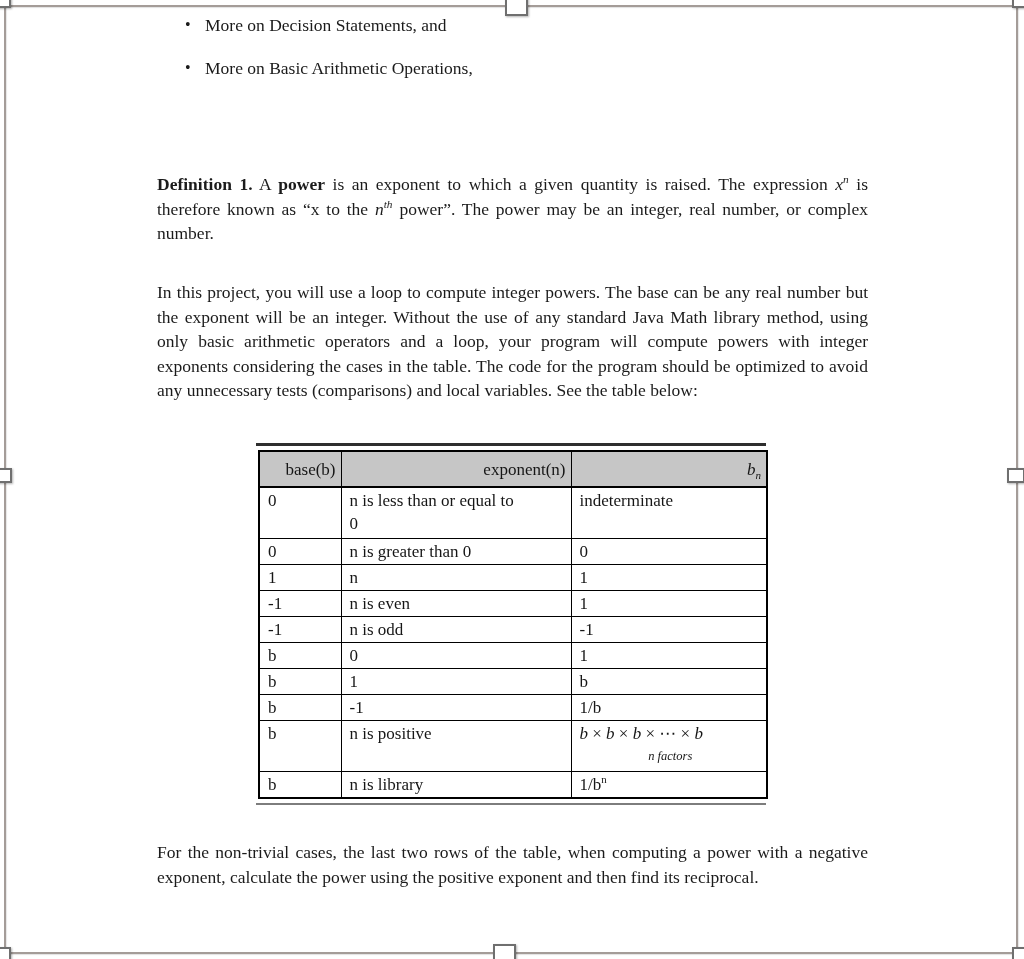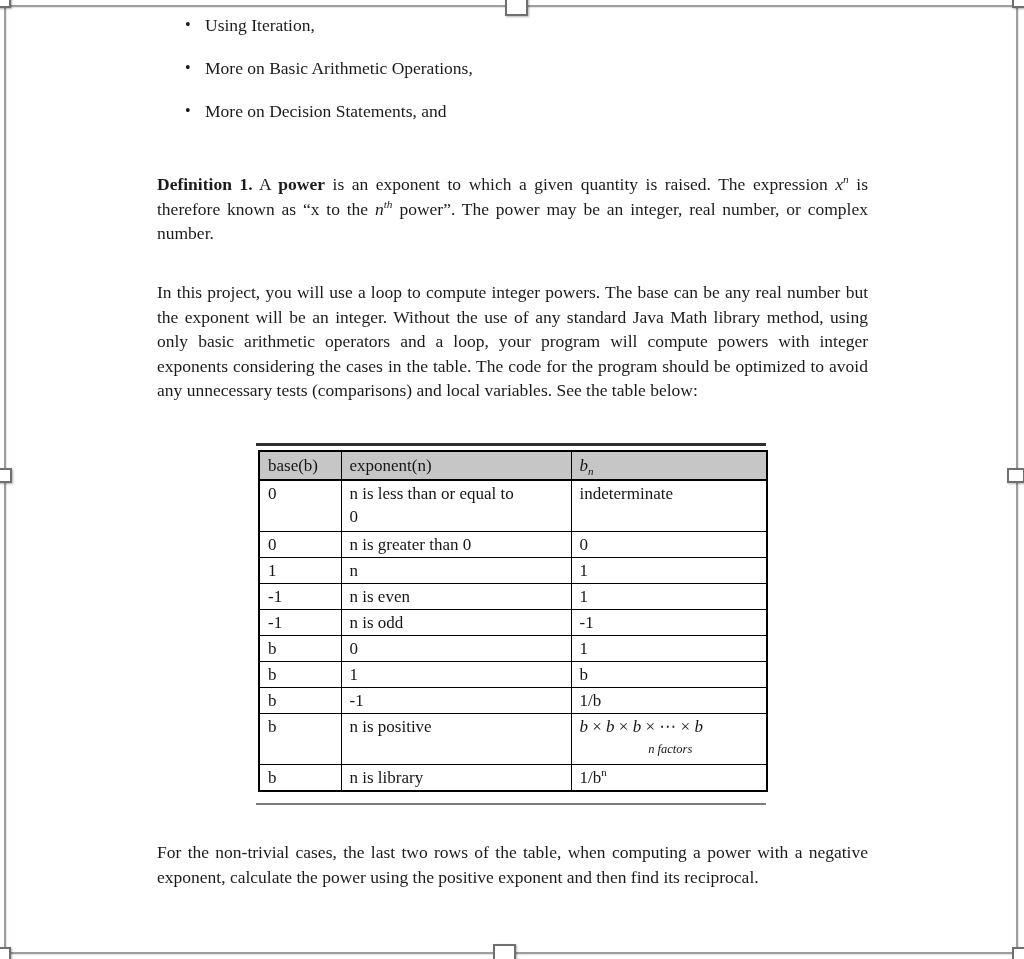--- a/index.html
+++ b/index.html
@@ -60,21 +60,21 @@
     font-size:17px; line-height:23px; color:#161616;
     border:2px solid #000;
   }
   table.powers th, table.powers td {
     border:1px solid #000; padding:1px 5px 1px 8px;
     vertical-align:top; text-align:left; font-weight:normal;
     overflow:hidden;
   }
   table.powers thead th {
     background:#c6c6c6; border-bottom:2px solid #000;
-    height:29px; vertical-align:middle; padding-top:0; padding-bottom:0;
+    height:36px; vertical-align:middle; padding-top:0; padding-bottom:0;text-align:right;
   }
   tr.single td { height:25px; }
   tr.tall   td { height:51px; }
   .caption {
     display:block; text-align:center;
     font-size:12.5px; line-height:15px; font-style:italic; margin-top:4px;
   }
 </style>
 </head>
 <body>
@@ -89,23 +89,22 @@
   <div class="handle h-tl"></div>
   <div class="handle h-tc"></div>
   <div class="handle h-tr"></div>
   <div class="handle h-ml"></div>
   <div class="handle h-mr"></div>
   <div class="handle h-bl"></div>
   <div class="handle h-bc"></div>
   <div class="handle h-br"></div>
 
   <div class="bullets">
-    <div class="bullet-item">Using Iteration,</div>
+    <div class="bullet-item">More on Decision Statements, and</div>
     <div class="bullet-item">More on Basic Arithmetic Operations,</div>
-    <div class="bullet-item">More on Decision Statements, and</div>
   </div>
 
   <div class="para" id="definition-para"><span class="b">Definition 1.</span><span> A </span><span class="b">power</span><span> is an exponent to which a given quantity is raised. The expression </span><span class="i">x</span><sup class="i">n</sup><span> is therefore known as “x to the </span><span class="i">n</span><sup class="i">th</sup><span> power”. The power may be an integer, real number, or complex number.</span></div>
   <div class="para" id="project-para">In this project, you will use a loop to compute integer powers. The base can be any real number but the exponent will be an integer. Without the use of any standard Java Math library method, using only basic arithmetic operators and a loop, your program will compute powers with integer exponents considering the cases in the table. The code for the program should be optimized to avoid any unnecessary tests (comparisons) and local variables. See the table below:</div>
   <div class="para" id="closing-para">For the non-trivial cases, the last two rows of the table, when computing a power with a negative exponent, calculate the power using the positive exponent and then find its reciprocal.</div>
 
   <div class="rule rule-top"></div>
   <div class="rule rule-bottom"></div>
 
   <table class="powers">

